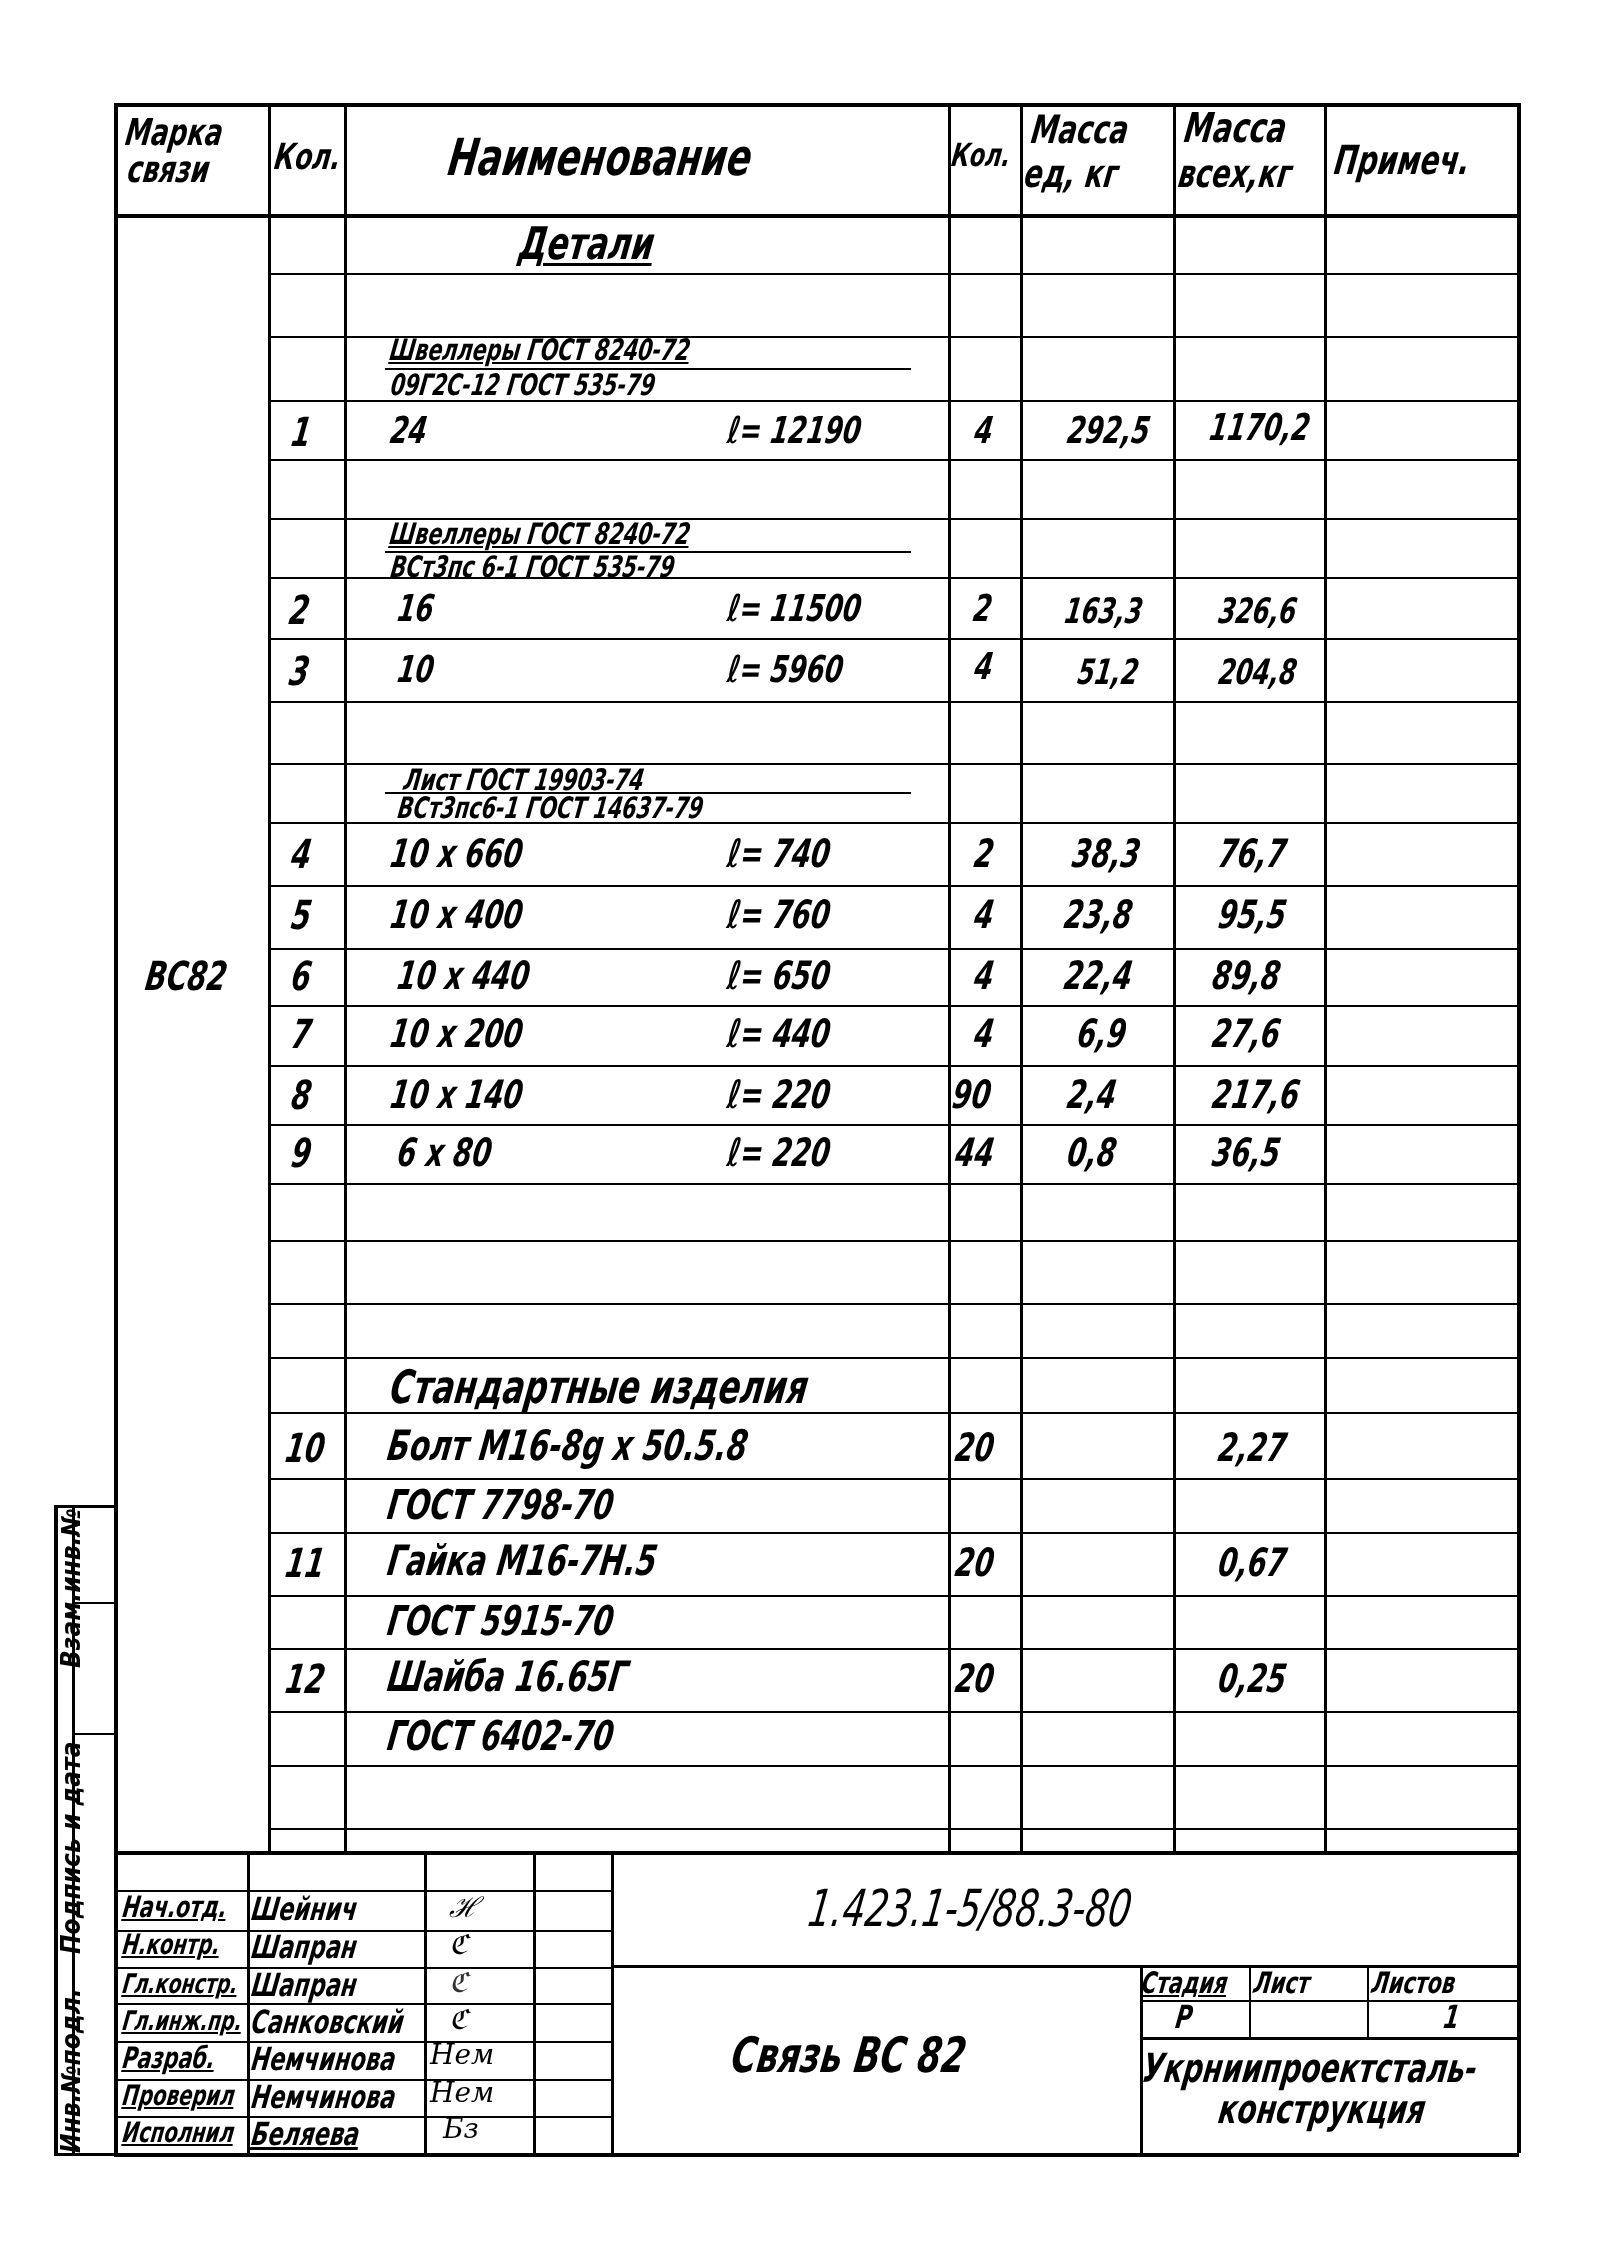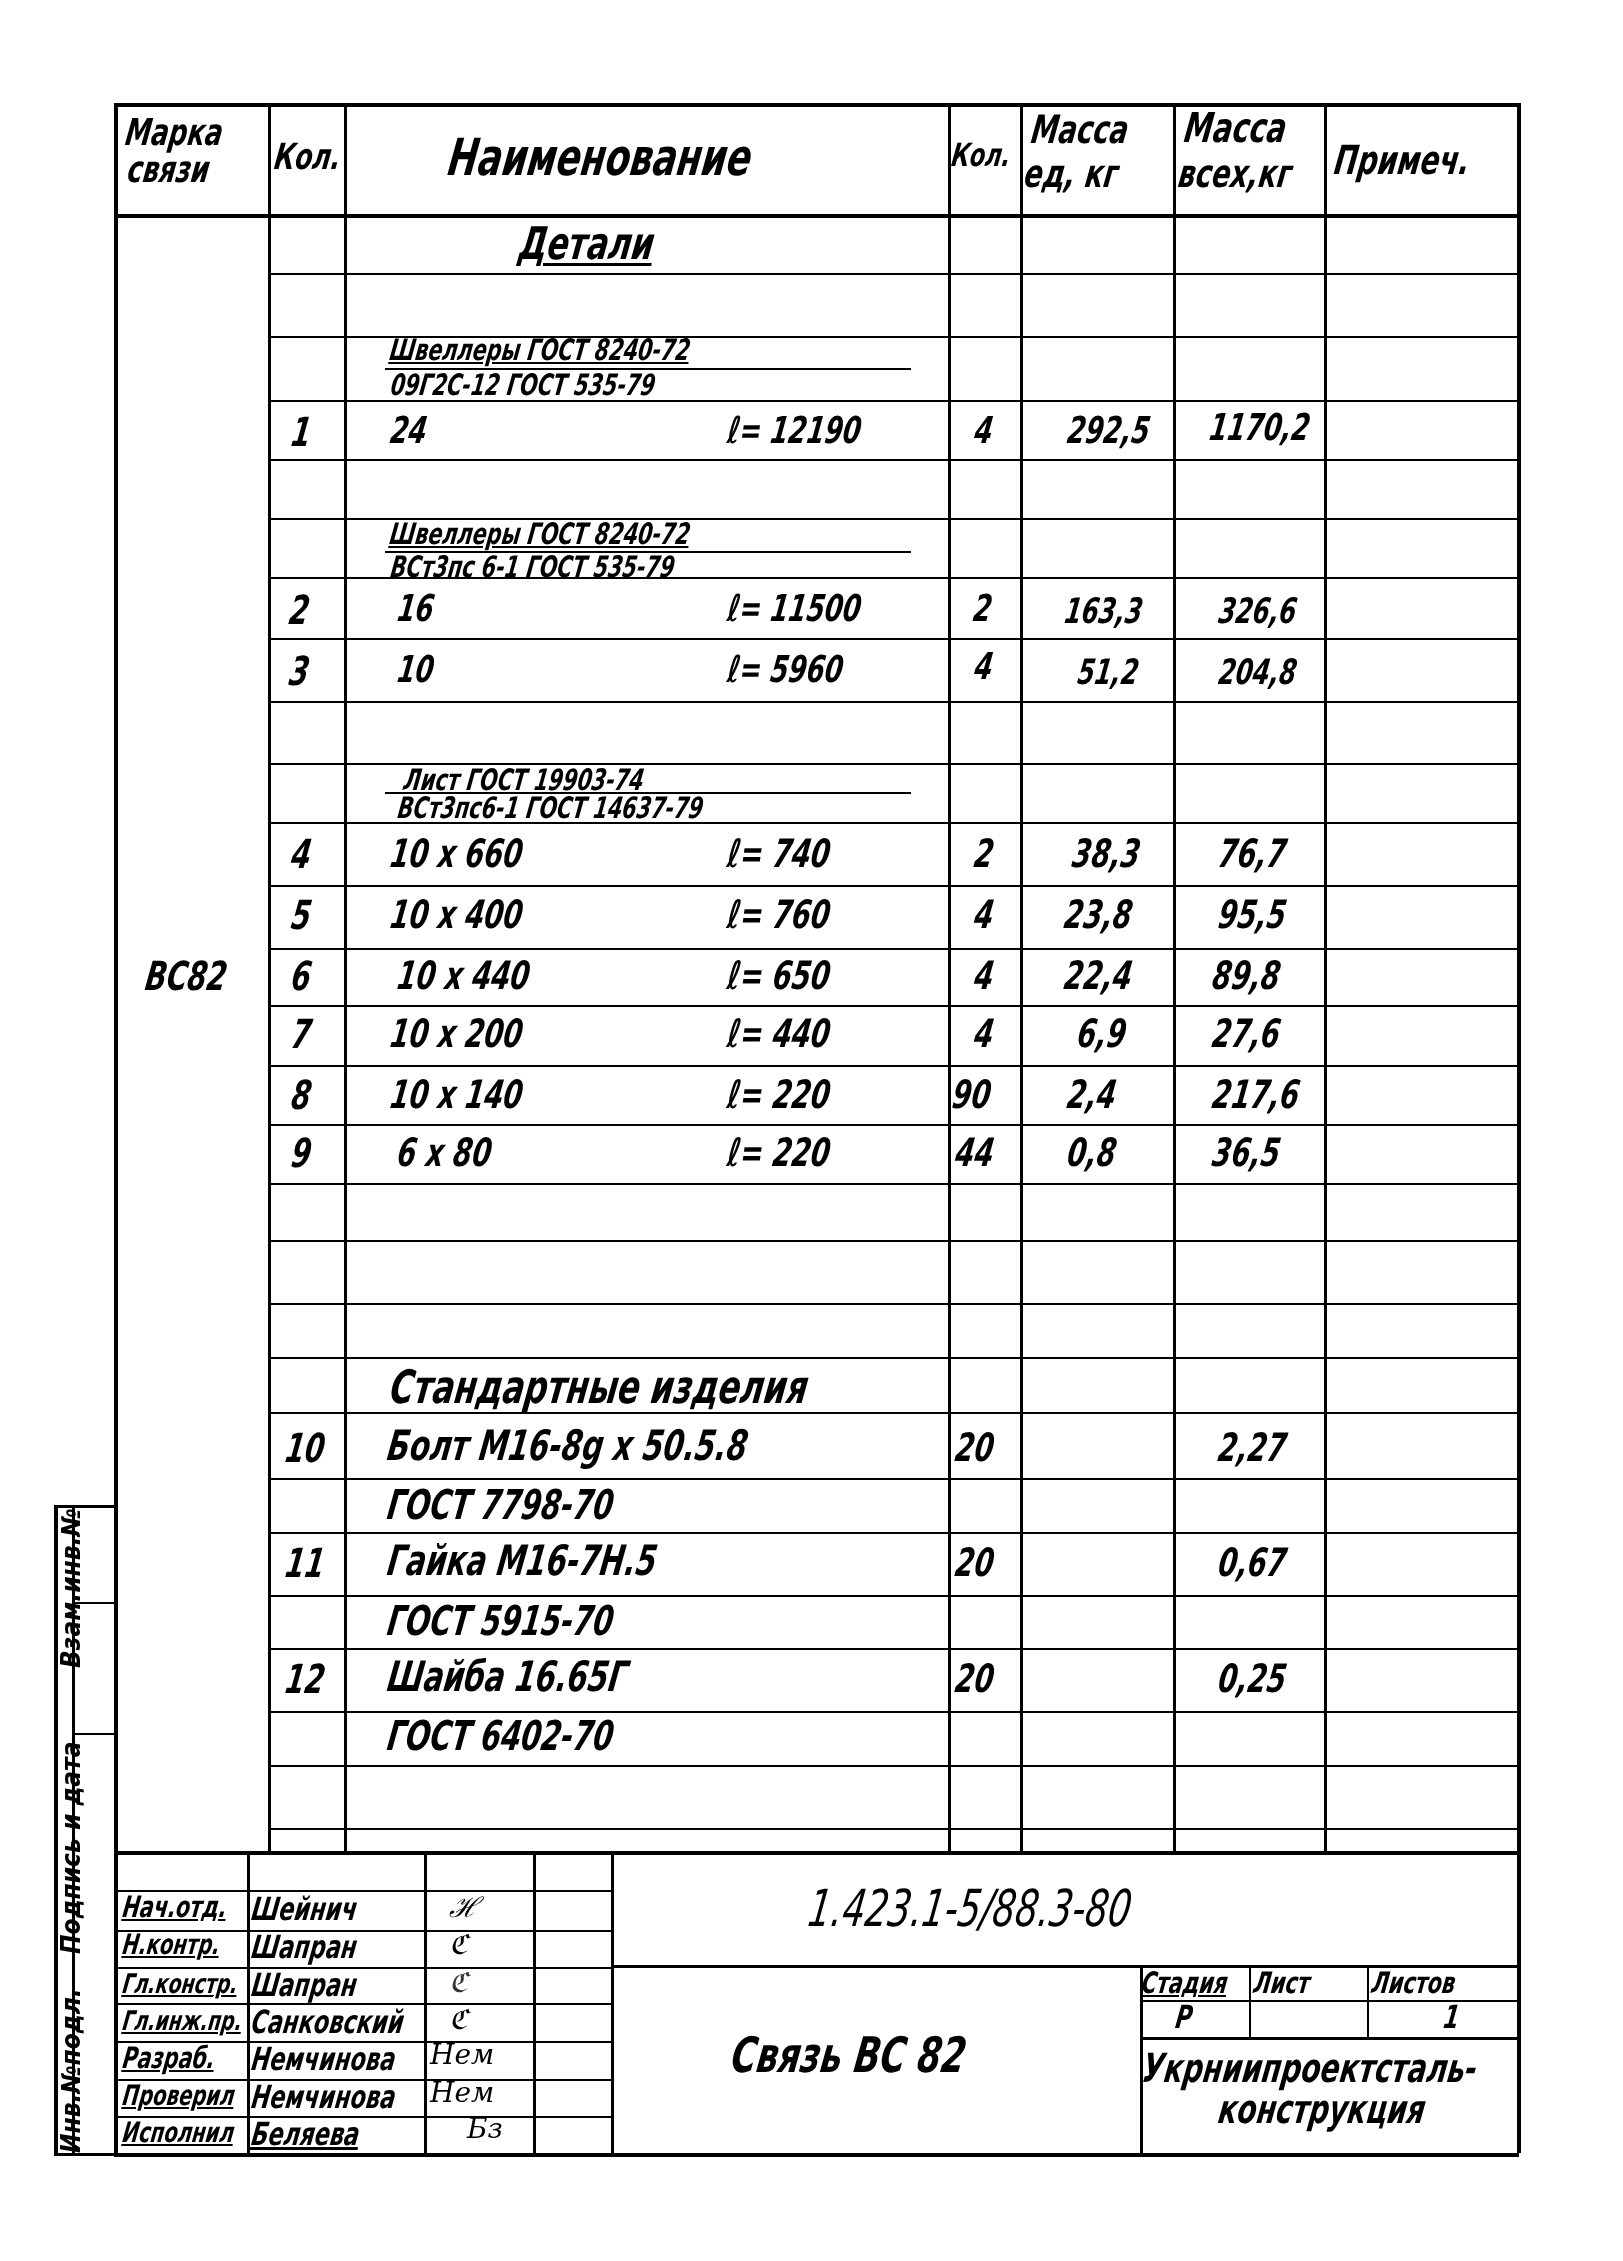--- a/index.html
+++ b/index.html
@@ -216,21 +216,21 @@
   <div class="t" style="left:123px;top:2044px;font-size:29.5px;text-decoration:underline;">Разраб.</div>
   <div class="t" style="left:252px;top:2043px;font-size:32px;">Немчинова</div>
   <div class="sig" style="left:430px;top:2038px;">Нем</div>
 
   <div class="t" style="left:123px;top:2082px;font-size:28px;text-decoration:underline;">Проверил</div>
   <div class="t" style="left:252px;top:2081px;font-size:32px;">Немчинова</div>
   <div class="sig" style="left:430px;top:2076px;">Нем</div>
 
   <div class="t" style="left:123px;top:2119px;font-size:28px;text-decoration:underline;">Исполнил</div>
   <div class="t" style="left:252px;top:2118px;font-size:32px;text-decoration:underline;">Беляева</div>
-  <div class="sig" style="left:467px;top:2112px;">Бз</div>
+  <div class="sig" style="left:443px;top:2112px;">Бз</div>
 
   <div class="t" style="left:809px;top:1883px;font-size:51px;font-weight:normal;">1.423.1-5/88.3-80</div>
 
   <div class="t" style="left:732px;top:2031px;font-size:49px;">Связь  ВС 82</div>
 
   <div class="t" style="left:1142px;top:1969px;font-size:29.5px;text-decoration:underline;">Стадия</div>
   <div class="t" style="left:1254px;top:1969px;font-size:29.5px;">Лист</div>
   <div class="t" style="left:1372px;top:1969px;font-size:29.5px;">Листов</div>
   <div class="t" style="left:1176px;top:2001px;font-size:32px;">Р</div>
   <div class="t" style="left:1296px;top:2001px;font-size:32px;"></div>

